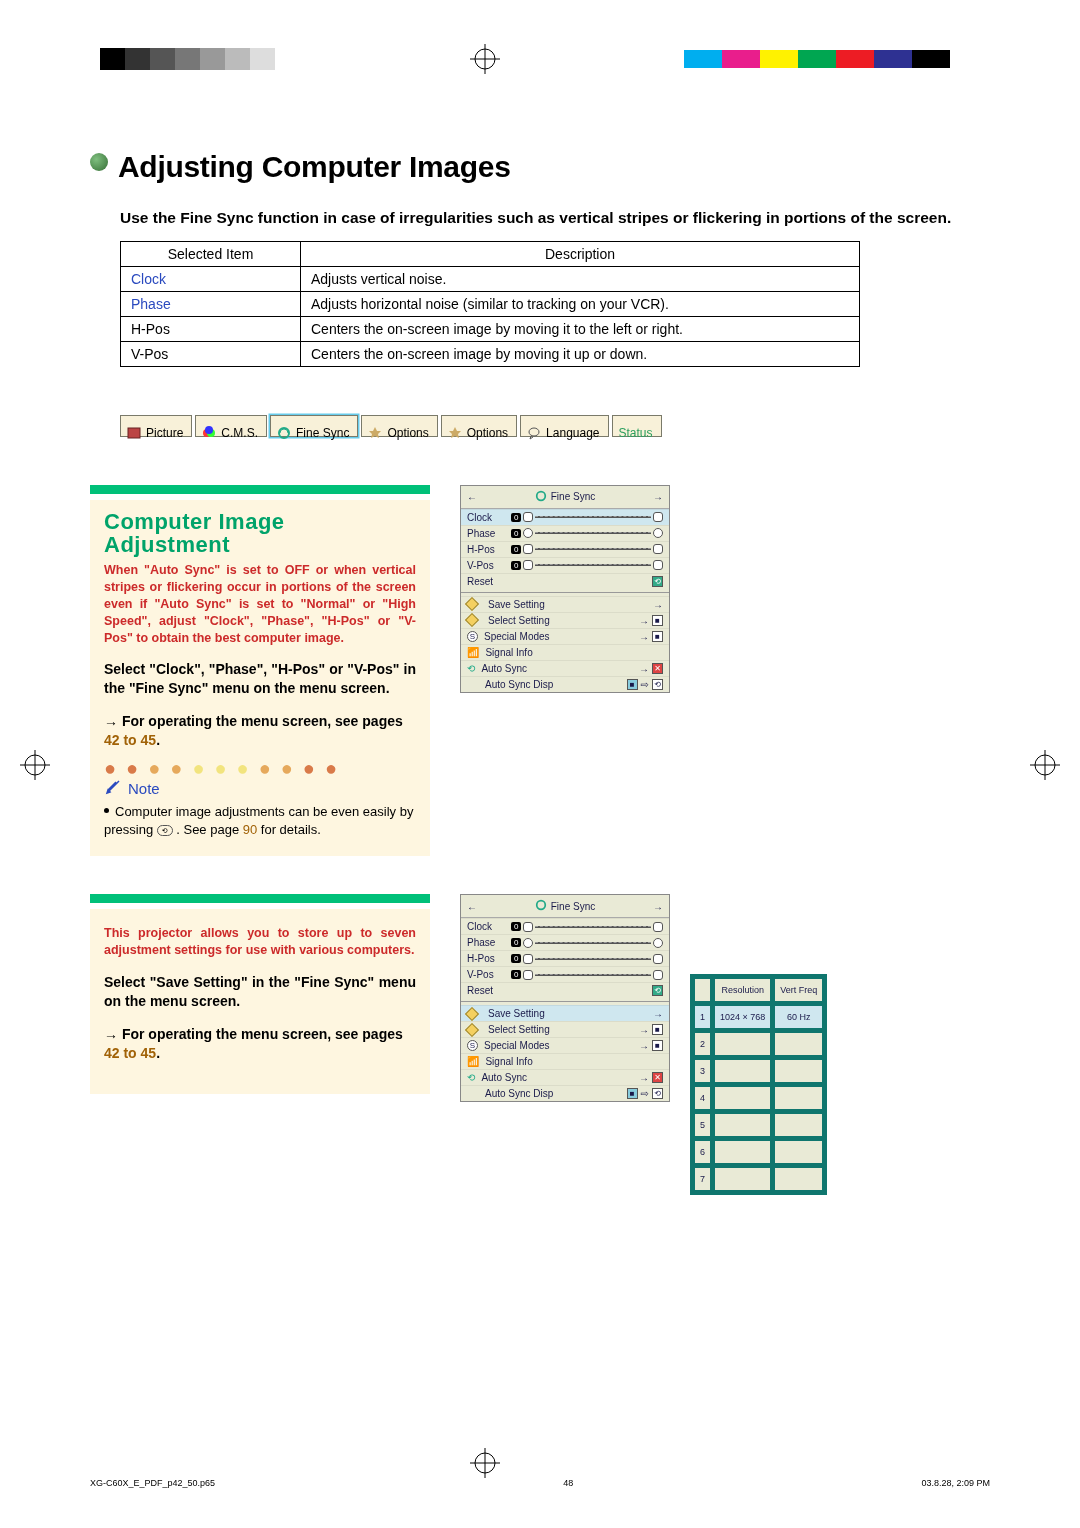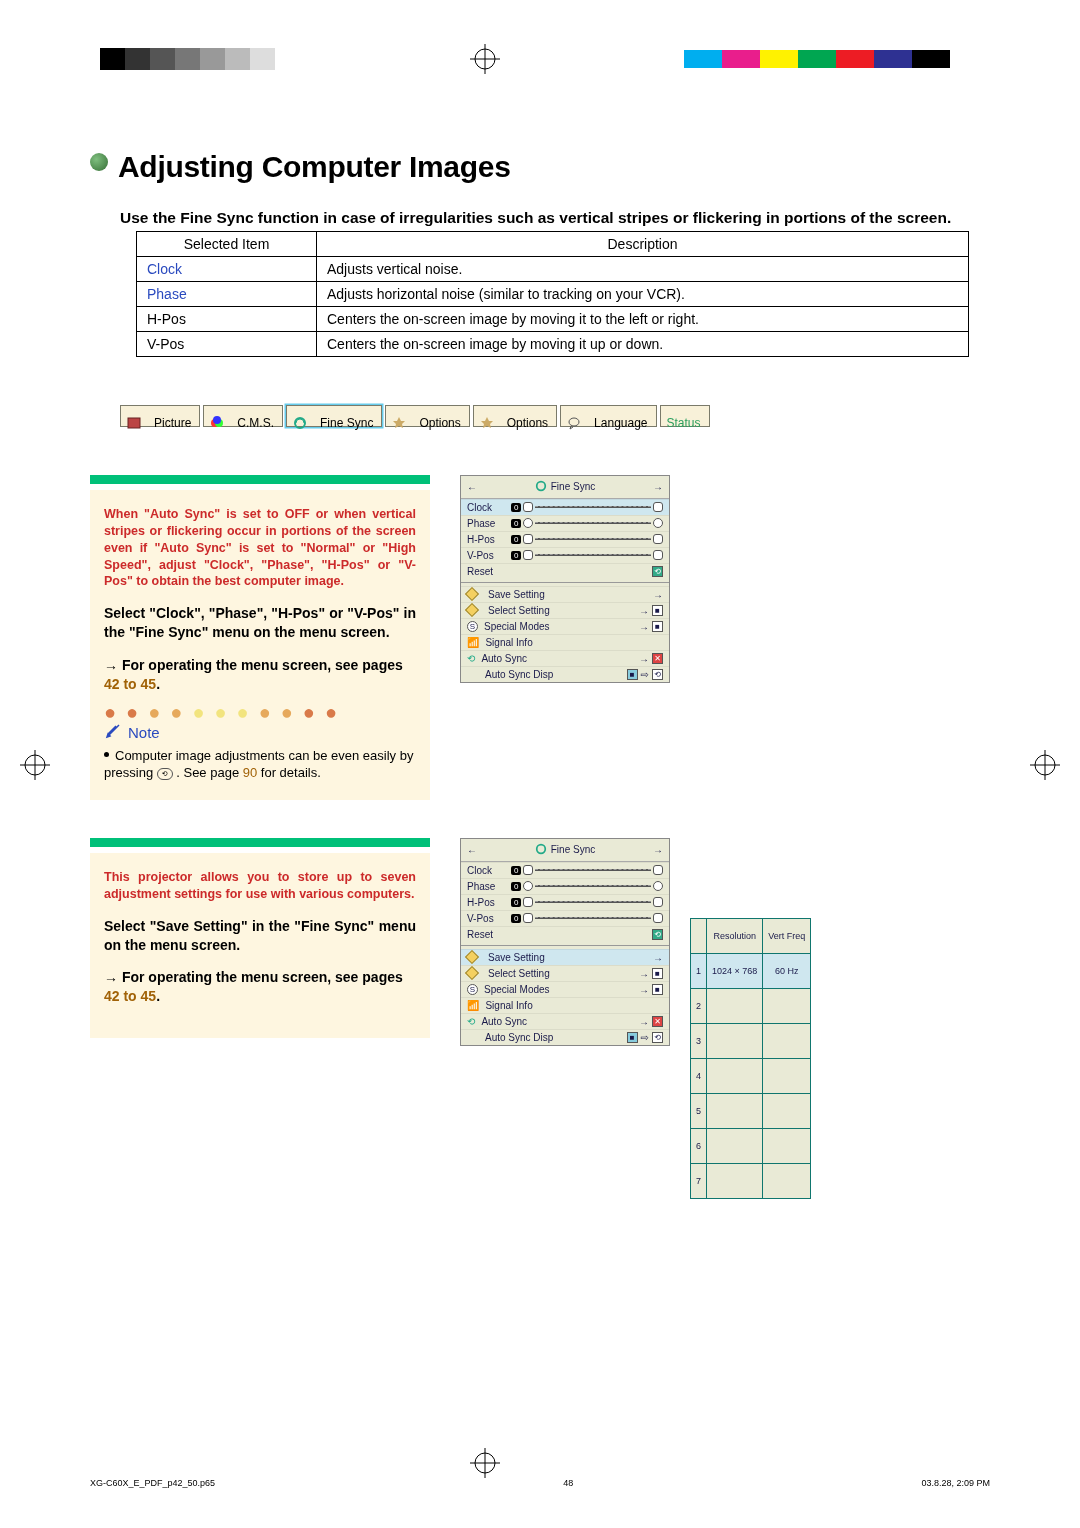--- a/index.html
+++ b/index.html
@@ -40,27 +40,27 @@
     display:inline-block;
     width: 18px; height: 18px;
     border-radius: 50%;
     background: radial-gradient(circle at 35% 35%, #7fbf7f, #356e35);
     vertical-align: 6px;
     margin-right: 10px;
   }
   .intro {
     font-size: 15.5px;
     font-weight: bold;
-    margin: 18px 0 2px 30px;
+    margin: 18px 0 12px 30px;
     line-height: 1.35;
   }
   table.desc-table {
     border-collapse: collapse;
-    width: 833px;
-    margin-left: 46px;
+    width: 740px;
+    margin-left: 30px;
     font-size: 14px;
   }
   table.desc-table th, table.desc-table td {
     border: 1px solid #000;
     padding: 4px 10px;
     text-align: left;
     font-weight: normal;
   }
   table.desc-table th { text-align: center; }
   .blue-link { color: #2a4abf; }
@@ -70,21 +70,21 @@
     display: flex;
     gap: 3px;
     font-size: 12px;
   }
   .tab {
     background: #f8f1d9;
     border: 1px solid #7a7a6a;
     padding: 17px 8px 3px 6px;
     display: flex;
     align-items: center;
-    gap: 13px;
+    gap: 5px;
     height: 16px;
   }
   .tab.selected { box-shadow: 0 0 0 1.5px #67cceb; }
   .tab .ticon { width:14px; height:14px; display:inline-block; }
   
   .section-wrap {
     margin-top: 48px;
     display: flex;
     gap: 30px;
   }
@@ -146,21 +146,21 @@
   .osd-right-icons { margin-left:auto; display:flex; gap:3px; }
   .tinybox { width:11px; height:11px; border:1px solid #555; background:#fff; display:inline-block; font-size:8px; text-align:center; line-height:10px; }
   .osd-auto-hi { background:#cfe7ef; }
   .restable {
     position:absolute;
     font-size:9px;
     border-collapse: collapse;
     background:#e9ead6;
     border:1px solid #888;
   }
-  .restable th, .restable td { border:1px solid #0f766e; padding:12px 5px; text-align:center; font-weight:normal; color:#1a1a4a; }
+  .restable th, .restable td { border:5px solid #0f766e; padding:6px 5px; text-align:center; font-weight:normal; color:#1a1a4a; }
   .restable .hl { background:#cfe7ef; }
   .footer {
     position:absolute;
     bottom: 100px;
     left: 90px; right: 90px;
     font-size: 11px;
   }
   .pageno { font-size: 13px; font-weight:bold; }
   .gbicon {
     display:inline-block;
@@ -284,20 +284,21 @@
       </div>
     <div class="tab">
         <span style="color:#2a9f5f">Status</span>
       </div>
   </div>
 
   <div class="section-wrap">
     <div class="left-col">
       <div class="greenbar"></div>
       <div class="section-box">
+        <div class="sect-title">Computer Image Adjustment</div>
         <p class="redbold">When "Auto Sync" is set to OFF or when vertical stripes or flickering occur in portions of the screen even if "Auto Sync" is set to "Normal" or "High Speed", adjust "Clock", "Phase", "H-Pos" or "V-Pos" to obtain the best computer image.</p>
         <p class="bold14">Select "Clock", "Phase", "H-Pos" or "V-Pos" in the "Fine Sync" menu on the menu screen.</p>
         <p class="arrowline">
           <span>→ For operating the menu screen, see pages </span><span class="pagelink">42 to 45</span><span>.</span>
         </p>
         <div class="dotted"><span class="d1">●</span><span class="d1">●</span><span class="d2">●</span><span class="d2">●</span><span class="d3">●</span><span class="d3">●</span><span class="d3">●</span><span class="d2">●</span><span class="d2">●</span><span class="d1">●</span><span class="d1">●</span></div>
         <div class="note-head">
           <span><svg width="18" height="18" viewBox="0 0 18 18">
                 <path d="M3 15 L15 3 M4 12 L12 4 M6 14 L3 15 L4 12 Z" fill="none" stroke="#2a4abf" stroke-width="1.5"></path>
               </svg></span>

